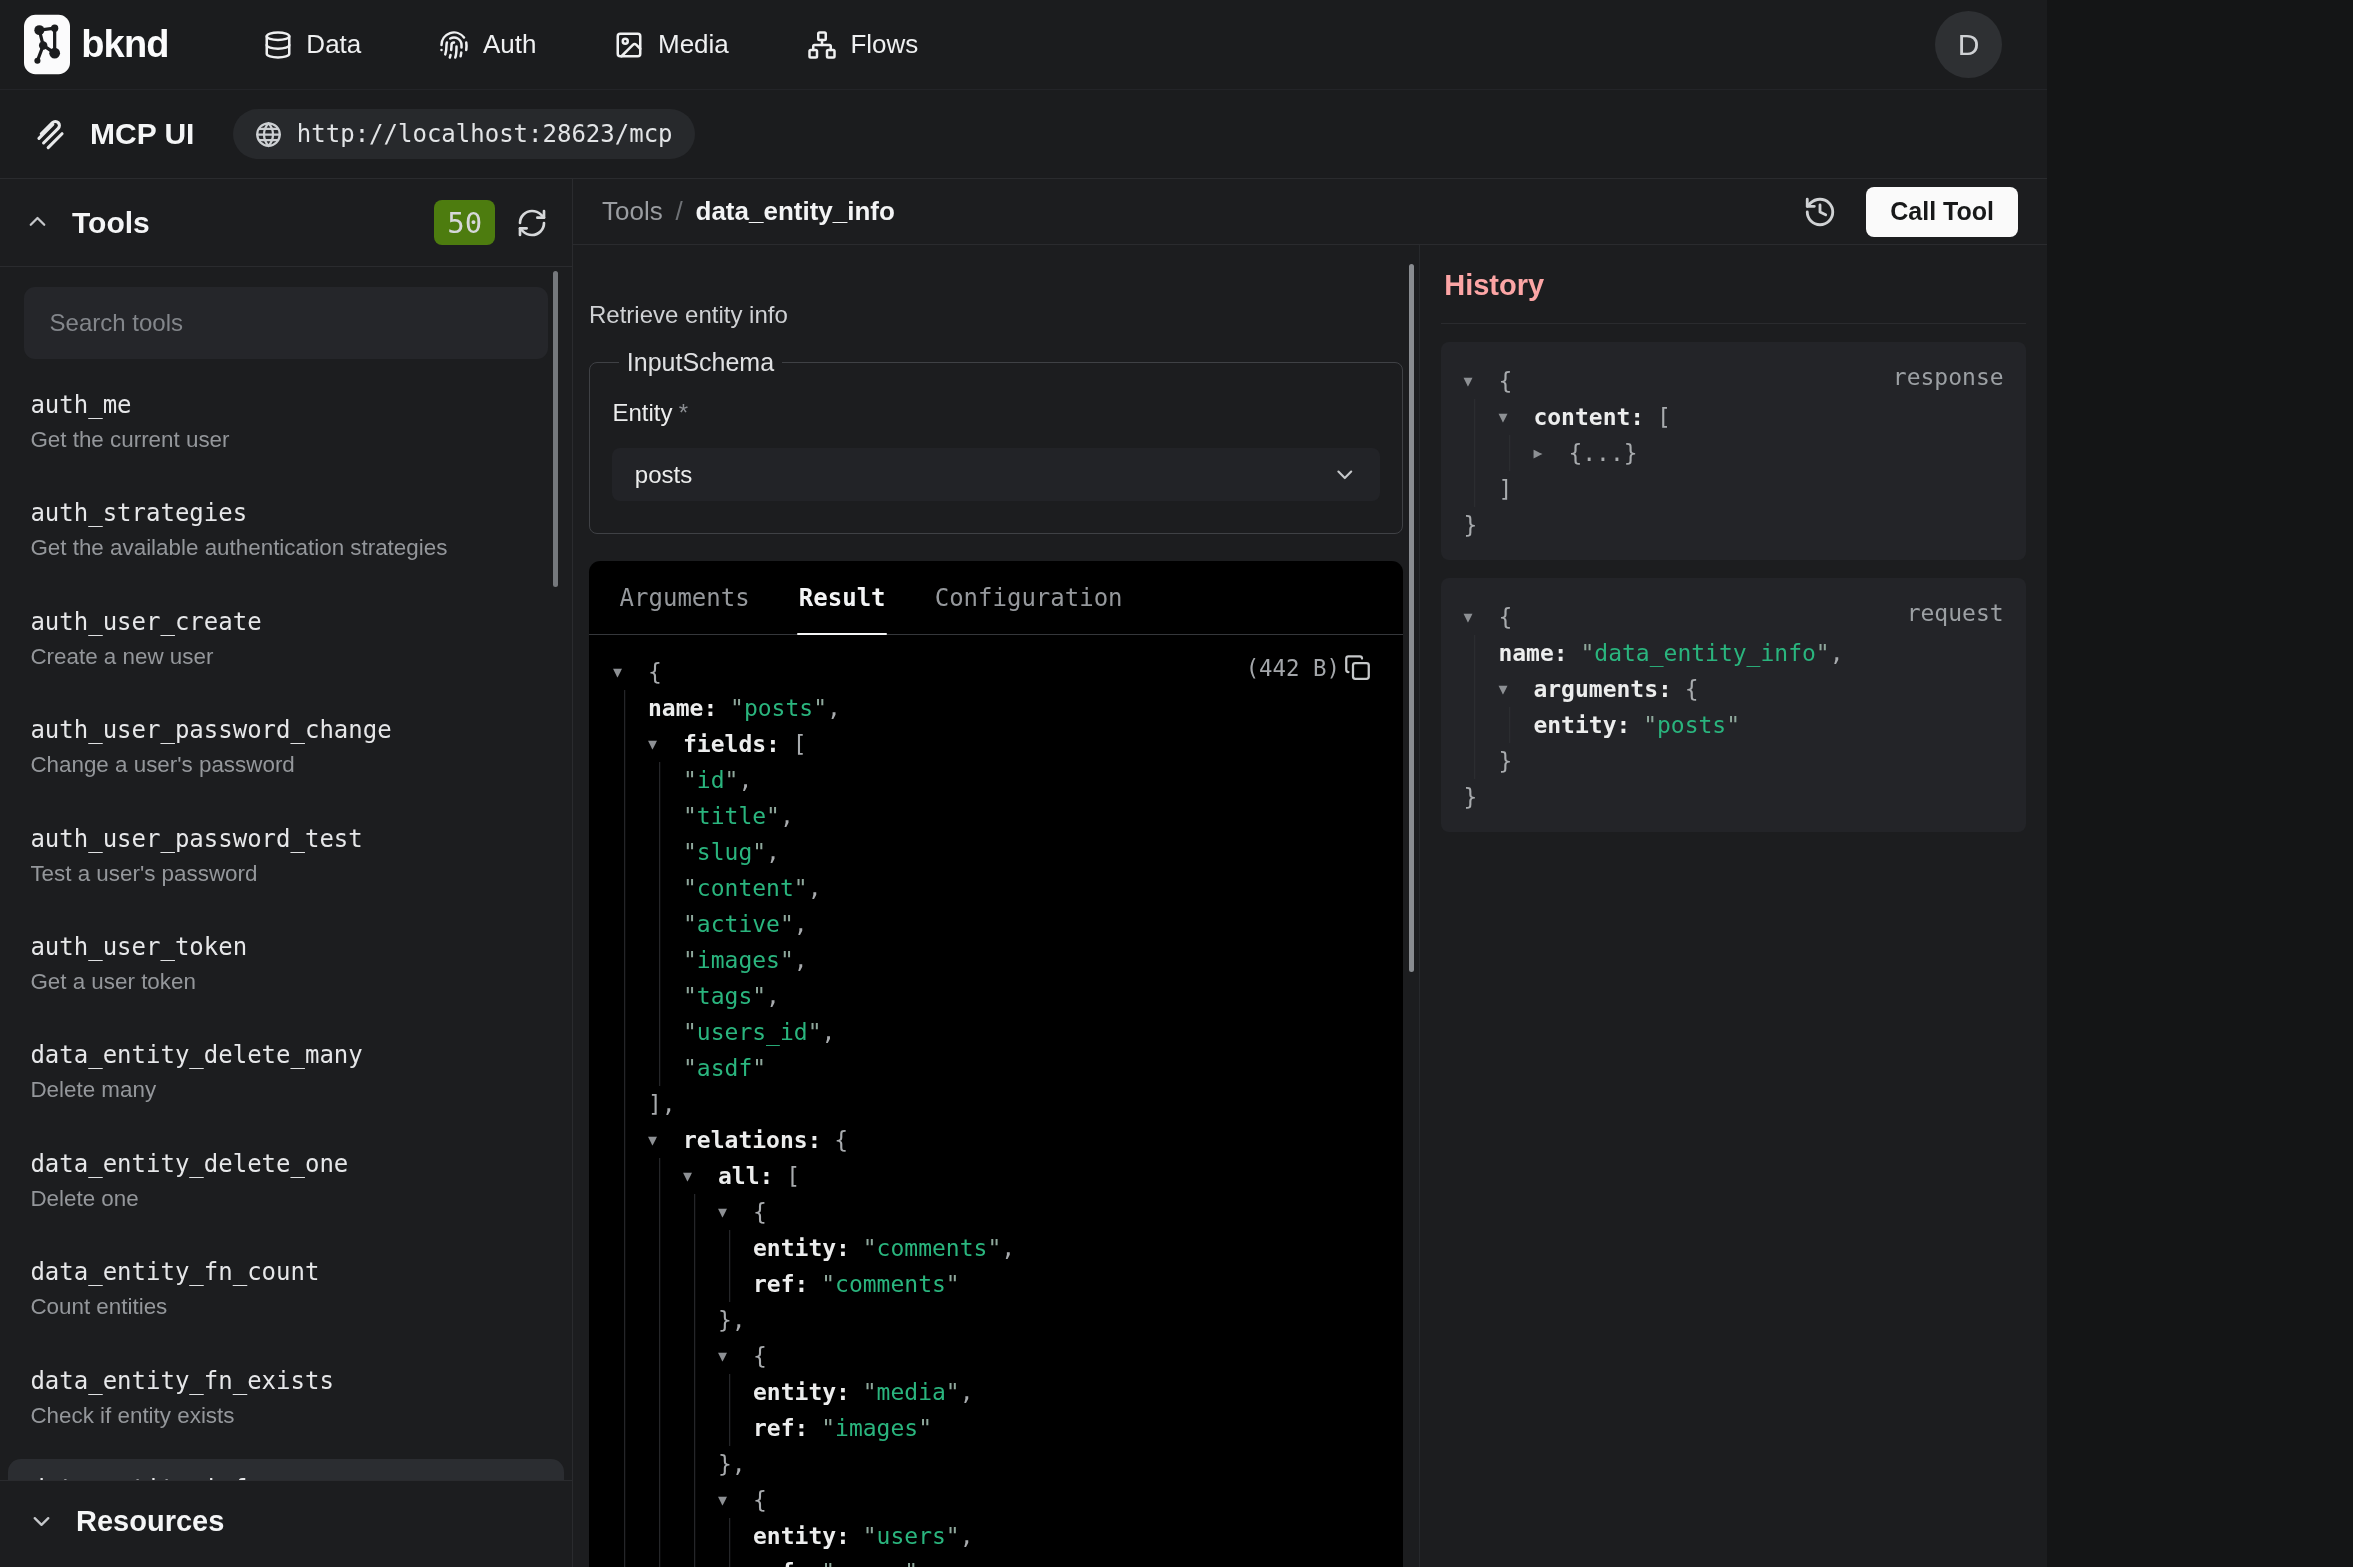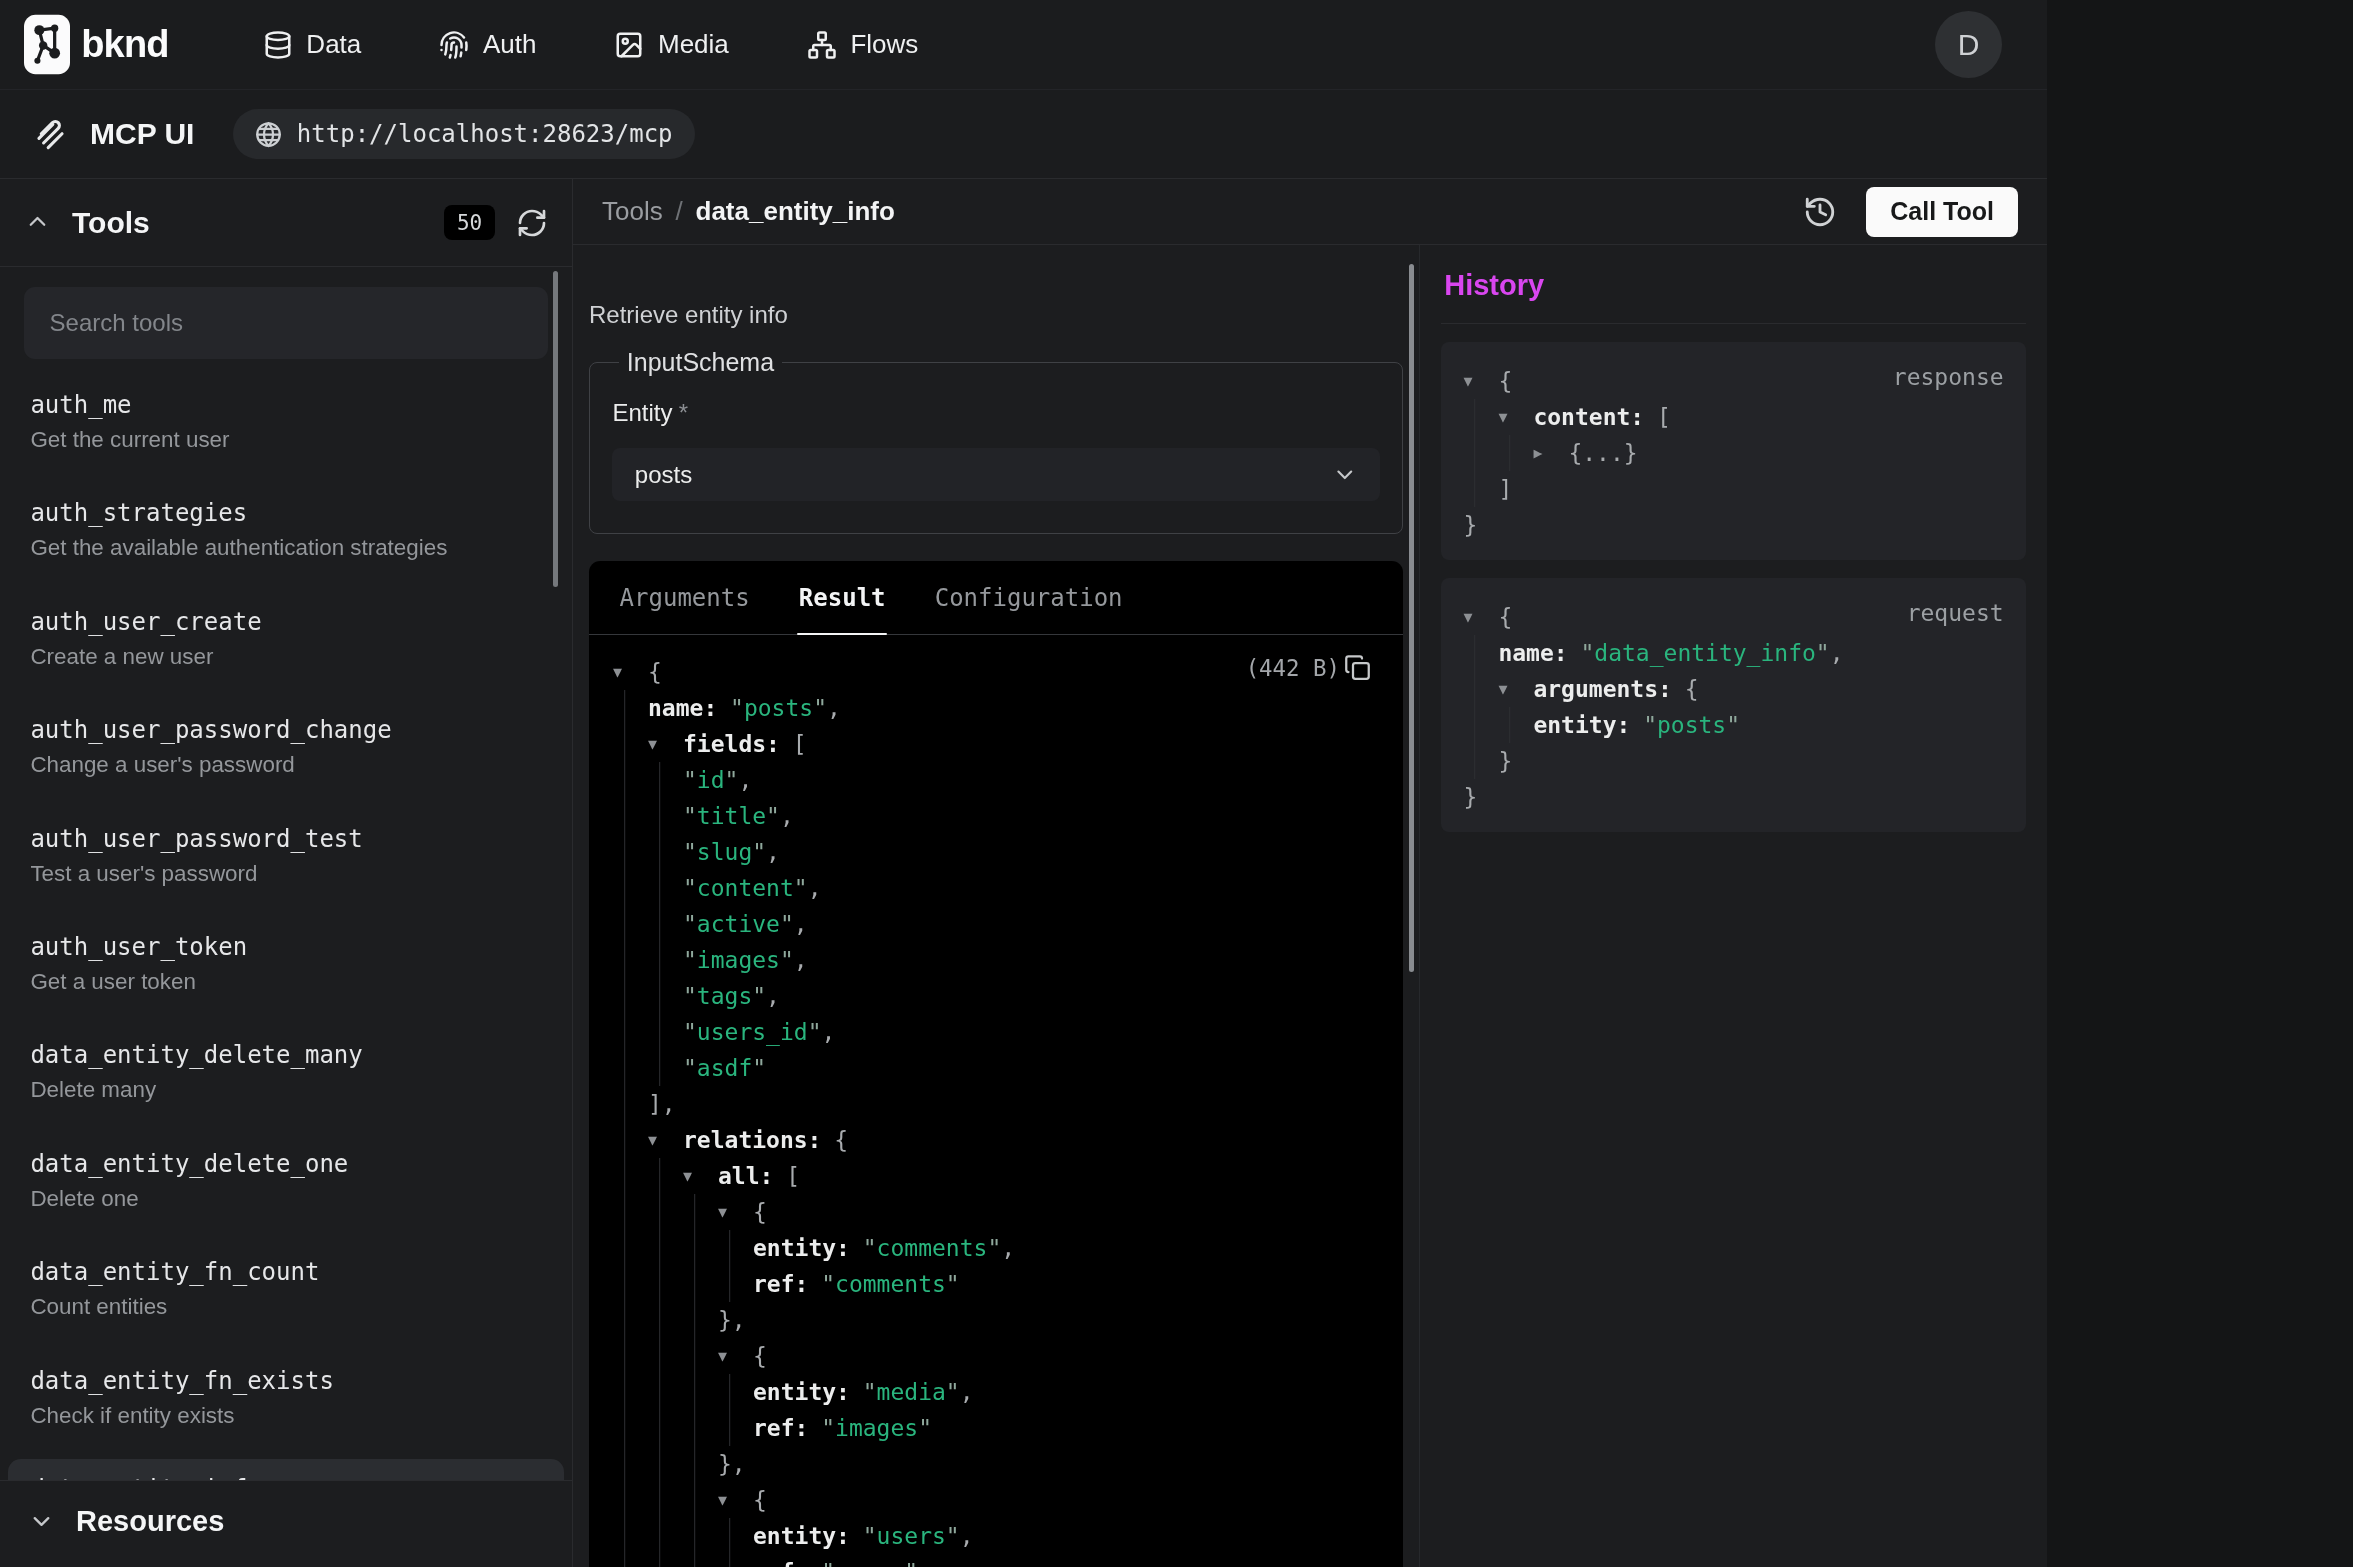--- a/index.html
+++ b/index.html
@@ -51,21 +51,21 @@
     width:573px; flex:none; display:flex; flex-direction:column;
     border-right:0.8px solid #2a2b2e; position:relative; background:#1c1d1f;
   }
   .side-head {
     height:88px; flex:none; display:flex; align-items:center; gap:21px;
     padding:0 24px; border-bottom:0.8px solid #2a2b2e;
   }
   .side-head svg.chev { width:27px; height:27px; stroke:#c6c8cb; }
   .side-title { font-size:30px; font-weight:700; color:#f4f5f6; flex:1; }
   .count-badge {
-    background:#000000; color:#d6d8da; font-size:21px; border-radius:8px;
+    background:#4d7c0f; color:#d6d8da; font-size:29px; border-radius:8px;
     padding:5.6px 12.8px;
   }
   .refresh-btn { background:none; border:none; cursor:pointer; display:flex; }
   .refresh-btn svg { width:32px; height:32px; stroke:#d6d8da; }
   .search-input {
     margin:20px 24px 16px; height:72px; flex:none;
     background:#25262a; border:none; border-radius:11.2px; outline:none;
     color:#e6e7e9; font-size:24px; padding:0 25.6px;
     font-family:"Liberation Sans","DejaVu Sans",sans-serif;
   }
@@ -169,21 +169,21 @@
   }
 
   
   .hist-col {
     width:628px; flex:none; border-left:0.8px solid #27292c;
     padding:0 21px; display:flex; flex-direction:column;
   }
   .hist-head {
     flex:none; padding:24px 3.2px 21px; border-bottom:0.8px solid #2a2b2e;
   }
-  .hist-title { font-size:29px; font-weight:700; color:#d946ef; }
+  .hist-title { font-size:29px; font-weight:700; color:#fca5a5; }
   .hist-card {
     margin-top:17.6px; background:#232428; border-radius:8px;
     padding:21px 22.4px 17.6px; position:relative;
   }
   .hist-label {
     position:absolute; top:22.4px; right:22.4px;
     font-family:"DejaVu Sans Mono",monospace; font-size:23px; color:#9ca0a4;
   }
 </style>
 </head>

